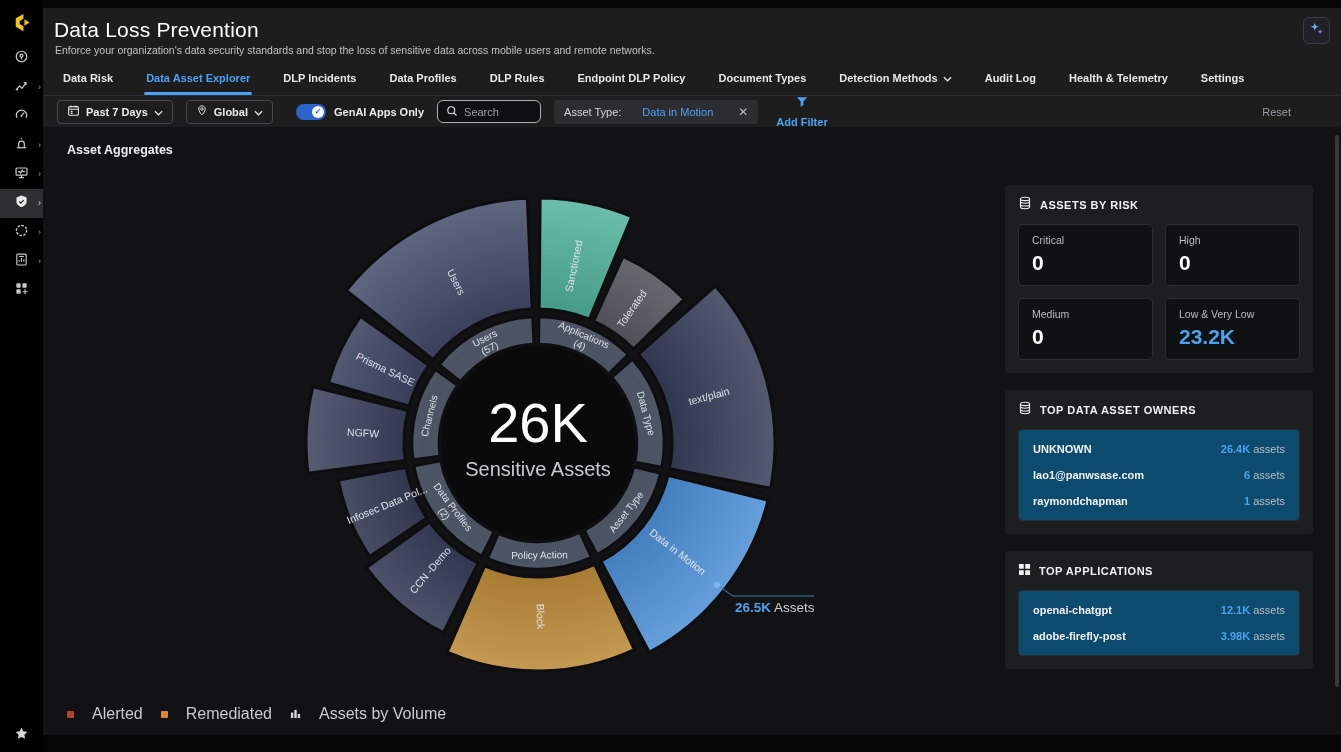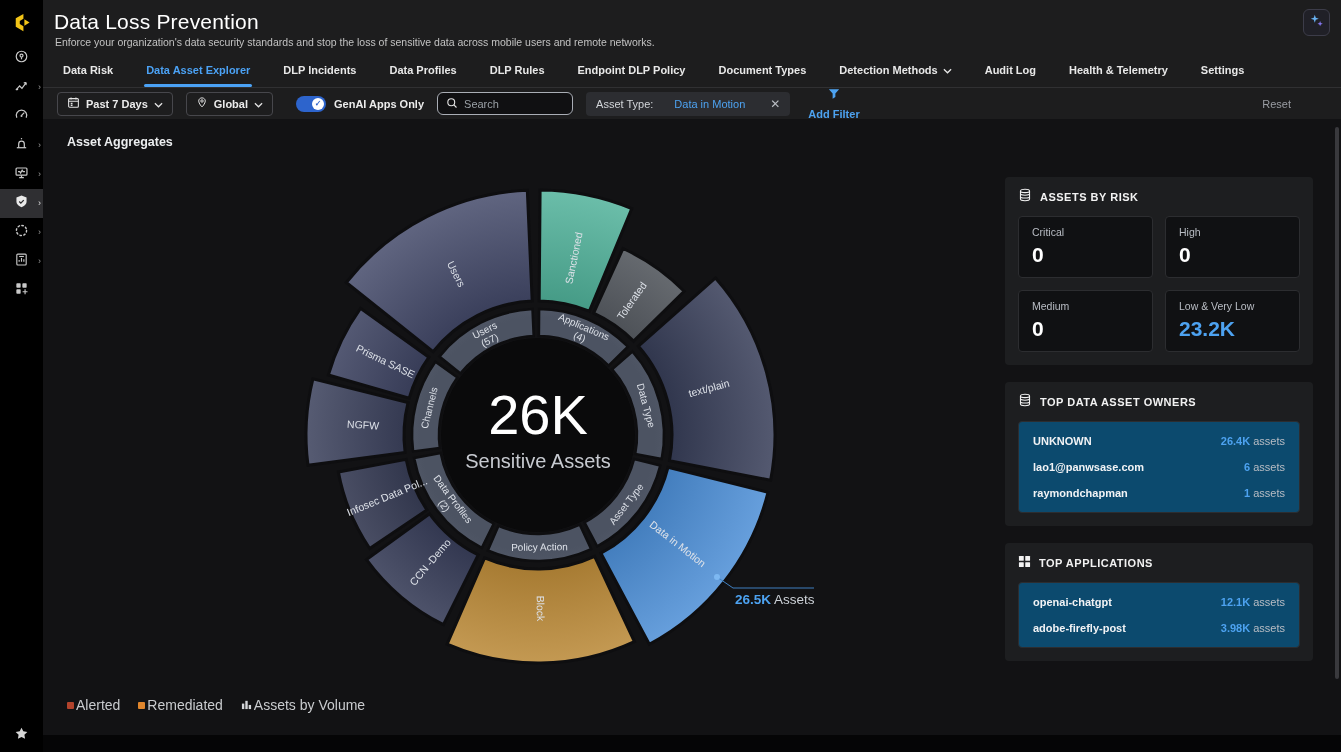--- a/index.html
+++ b/index.html
@@ -9,39 +9,39 @@
 
   
   .sidebar { position:absolute; left:0; top:0; width:43px; height:752px; background:#000; z-index:5; }
   .logo { width:43px; height:44px; display:flex; align-items:center; justify-content:center; }
   .nav-item { position:relative; width:43px; height:29px; display:flex; align-items:center; justify-content:center; color:#c9c9c9; }
   .nav-item.active { background:#2f2f32; }
   .nav-item .chev { position:absolute; right:2px; top:50%; transform:translateY(-55%); font-size:9px; color:#9b9b9b; line-height:1; }
   .sidebar-bottom { position:absolute; bottom:4px; left:0; width:43px; height:26px; display:flex; align-items:center; justify-content:center; }
 
   
-  .main { position:absolute; left:43px; top:0; width:1298px; height:735px; background:#1d1d1e; }
+  .main { position:absolute; left:43px; top:8px; width:1298px; height:735px; background:#1d1d1e; }
 
   .titlebar { position:relative; height:52px; background:#1d1d1e; }
   .page-title { position:absolute; left:11px; top:10px; font-size:21px; font-weight:400; color:#fff; letter-spacing:.2px; }
   .page-subtitle { position:absolute; left:12px; top:36px; font-size:10.5px; color:#c2c2c2; }
   .copilot-btn { position:absolute; right:11px; top:9px; width:27px; height:27px; border-radius:6px; background:#202027; border:1px solid #3c3c49; display:flex; align-items:center; justify-content:center; }
 
   .tabs { display:flex; align-items:stretch; gap:33px; padding:0 20px; height:36px; background:#1d1d1e; border-bottom:1px solid #303032; }
   .tab { position:relative; display:flex; align-items:center; gap:5px; font-size:11px; font-weight:700; color:#e8e8e8; cursor:default; white-space:nowrap; }
   .tab.active { color:#4ba2f5; }
   .tab.active::after { content:""; position:absolute; left:-2px; right:-2px; bottom:0; height:3px; background:#4ba2f5; border-radius:2px; }
   .tab svg { margin-top:1px; }
 
   .filterbar { display:flex; align-items:center; height:31px; background:#1d1d1e; padding:0 14px; gap:13px; }
   .fb-btn { display:flex; align-items:center; gap:6px; height:24px; padding:0 9px; border:1px solid #47474c; border-radius:4px; font-size:11px; font-weight:600; color:#ececec; background:transparent; }
   .toggle-wrap { display:flex; align-items:center; gap:8px; margin-left:10px; font-size:11px; font-weight:600; color:#ececec; }
   .toggle { position:relative; width:30px; height:16px; border-radius:9px; background:#2d64cc; }
   .toggle .knob { position:absolute; right:2px; top:2px; width:12px; height:12px; border-radius:50%; background:#fff; display:flex; align-items:center; justify-content:center; font-size:8px; color:#2d64cc; font-weight:700; }
-  .searchbox { display:flex; align-items:center; gap:6px; width:136px; height:23px; border:1px solid #a9adb5; border-radius:6px; background:#101012; padding:0 8px; }
+  .searchbox { display:flex; align-items:center; gap:6px; width:104px; height:23px; border:1px solid #a9adb5; border-radius:6px; background:#101012; padding:0 8px; }
   .searchbox input { border:0; outline:0; background:transparent; color:#ddd; font-size:11px; width:100%; font-family:inherit; }
   .searchbox input::placeholder { color:#9aa0a6; }
   .chip { display:flex; align-items:center; gap:21px; height:24px; background:#2c2d31; border-radius:4px; padding:0 10px; font-size:11px; }
   .chip .chip-label { color:#d2d5d9; }
   .chip .chip-value { color:#4da2f0; }
   .chip .chip-x { color:#b9bdc3; font-size:12px; margin-left:4px; }
   .add-filter { display:flex; align-items:center; gap:6px; font-size:11px; font-weight:700; color:#4da2f0; margin-left:5px;flex-direction:column; }
   .reset { margin-left:auto; margin-right:36px; font-size:11px; color:#9a9da3; }
 
   .content { position:relative; height:616px; background:#121214; overflow:hidden; }
@@ -59,21 +59,21 @@
   .tile-label { font-size:10.5px; color:#b9bdc4; }
   .tile-value { font-size:21px; font-weight:600; margin-top:5px; }
   .listbox { background:#0c4a6e; border:1px solid #2c2d30; border-radius:4px; padding:6px 14px; }
   .lrow { display:flex; align-items:center; justify-content:space-between; padding:7px 0; }
   .lrow .lname { font-size:11px; font-weight:700; color:#f2f3f5; }
   .lrow .lval { font-size:11px; }
   .lrow .lnum { font-weight:700; }
   .lrow .lunit { color:#b9bdc4; font-weight:400; }
 
   .chart-legend { position:absolute; left:24px; top:578px; display:flex; align-items:center; gap:18px; }
-  .cl-item { display:flex; align-items:center; gap:2px; font-size:14px; color:#c9cbce; }
+  .cl-item { display:flex; align-items:center; gap:18px; font-size:16px; color:#c9cbce; }
   .cl-swatch { width:7px; height:7px; border-radius:1px; }
 
   .scroll-thumb { position:absolute; right:2px; top:8px; width:4px; height:552px; background:#39393d; border-radius:2px; }
   .bottom-strip { position:absolute; left:43px; top:735px; width:1298px; height:17px; background:#050506; }
 </style>
 </head>
 <body>
 
 <div class="app">
 

